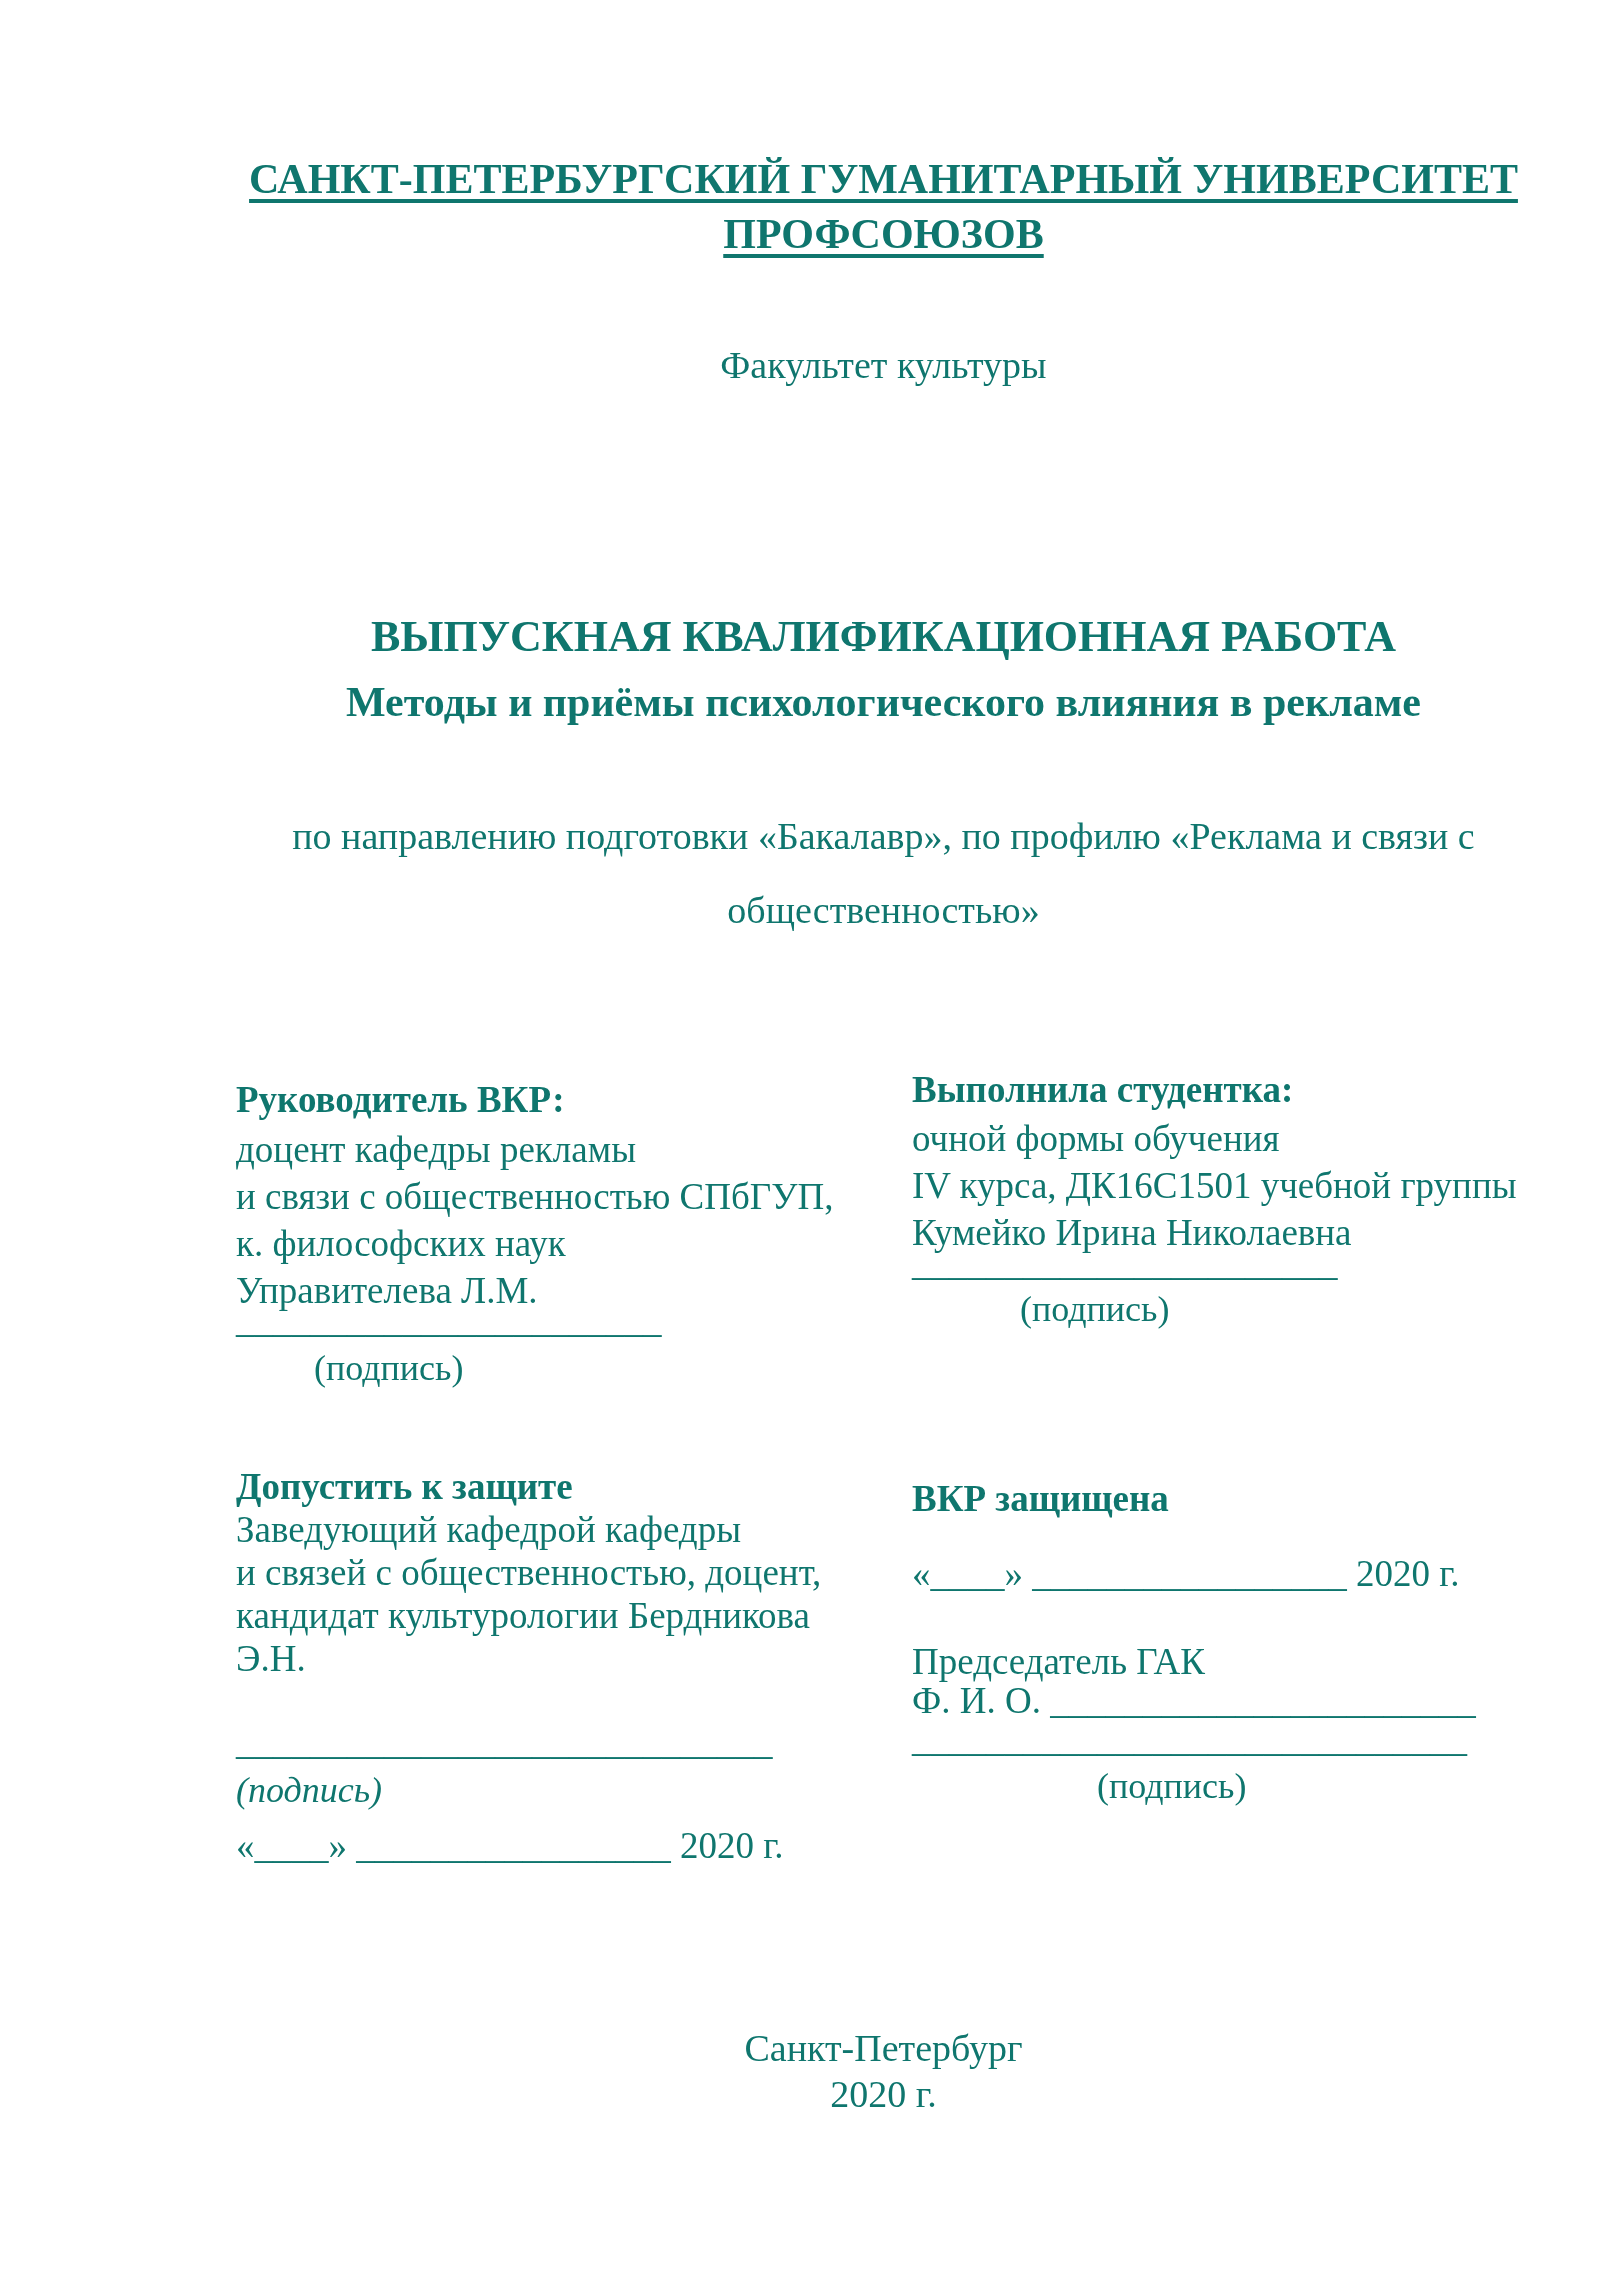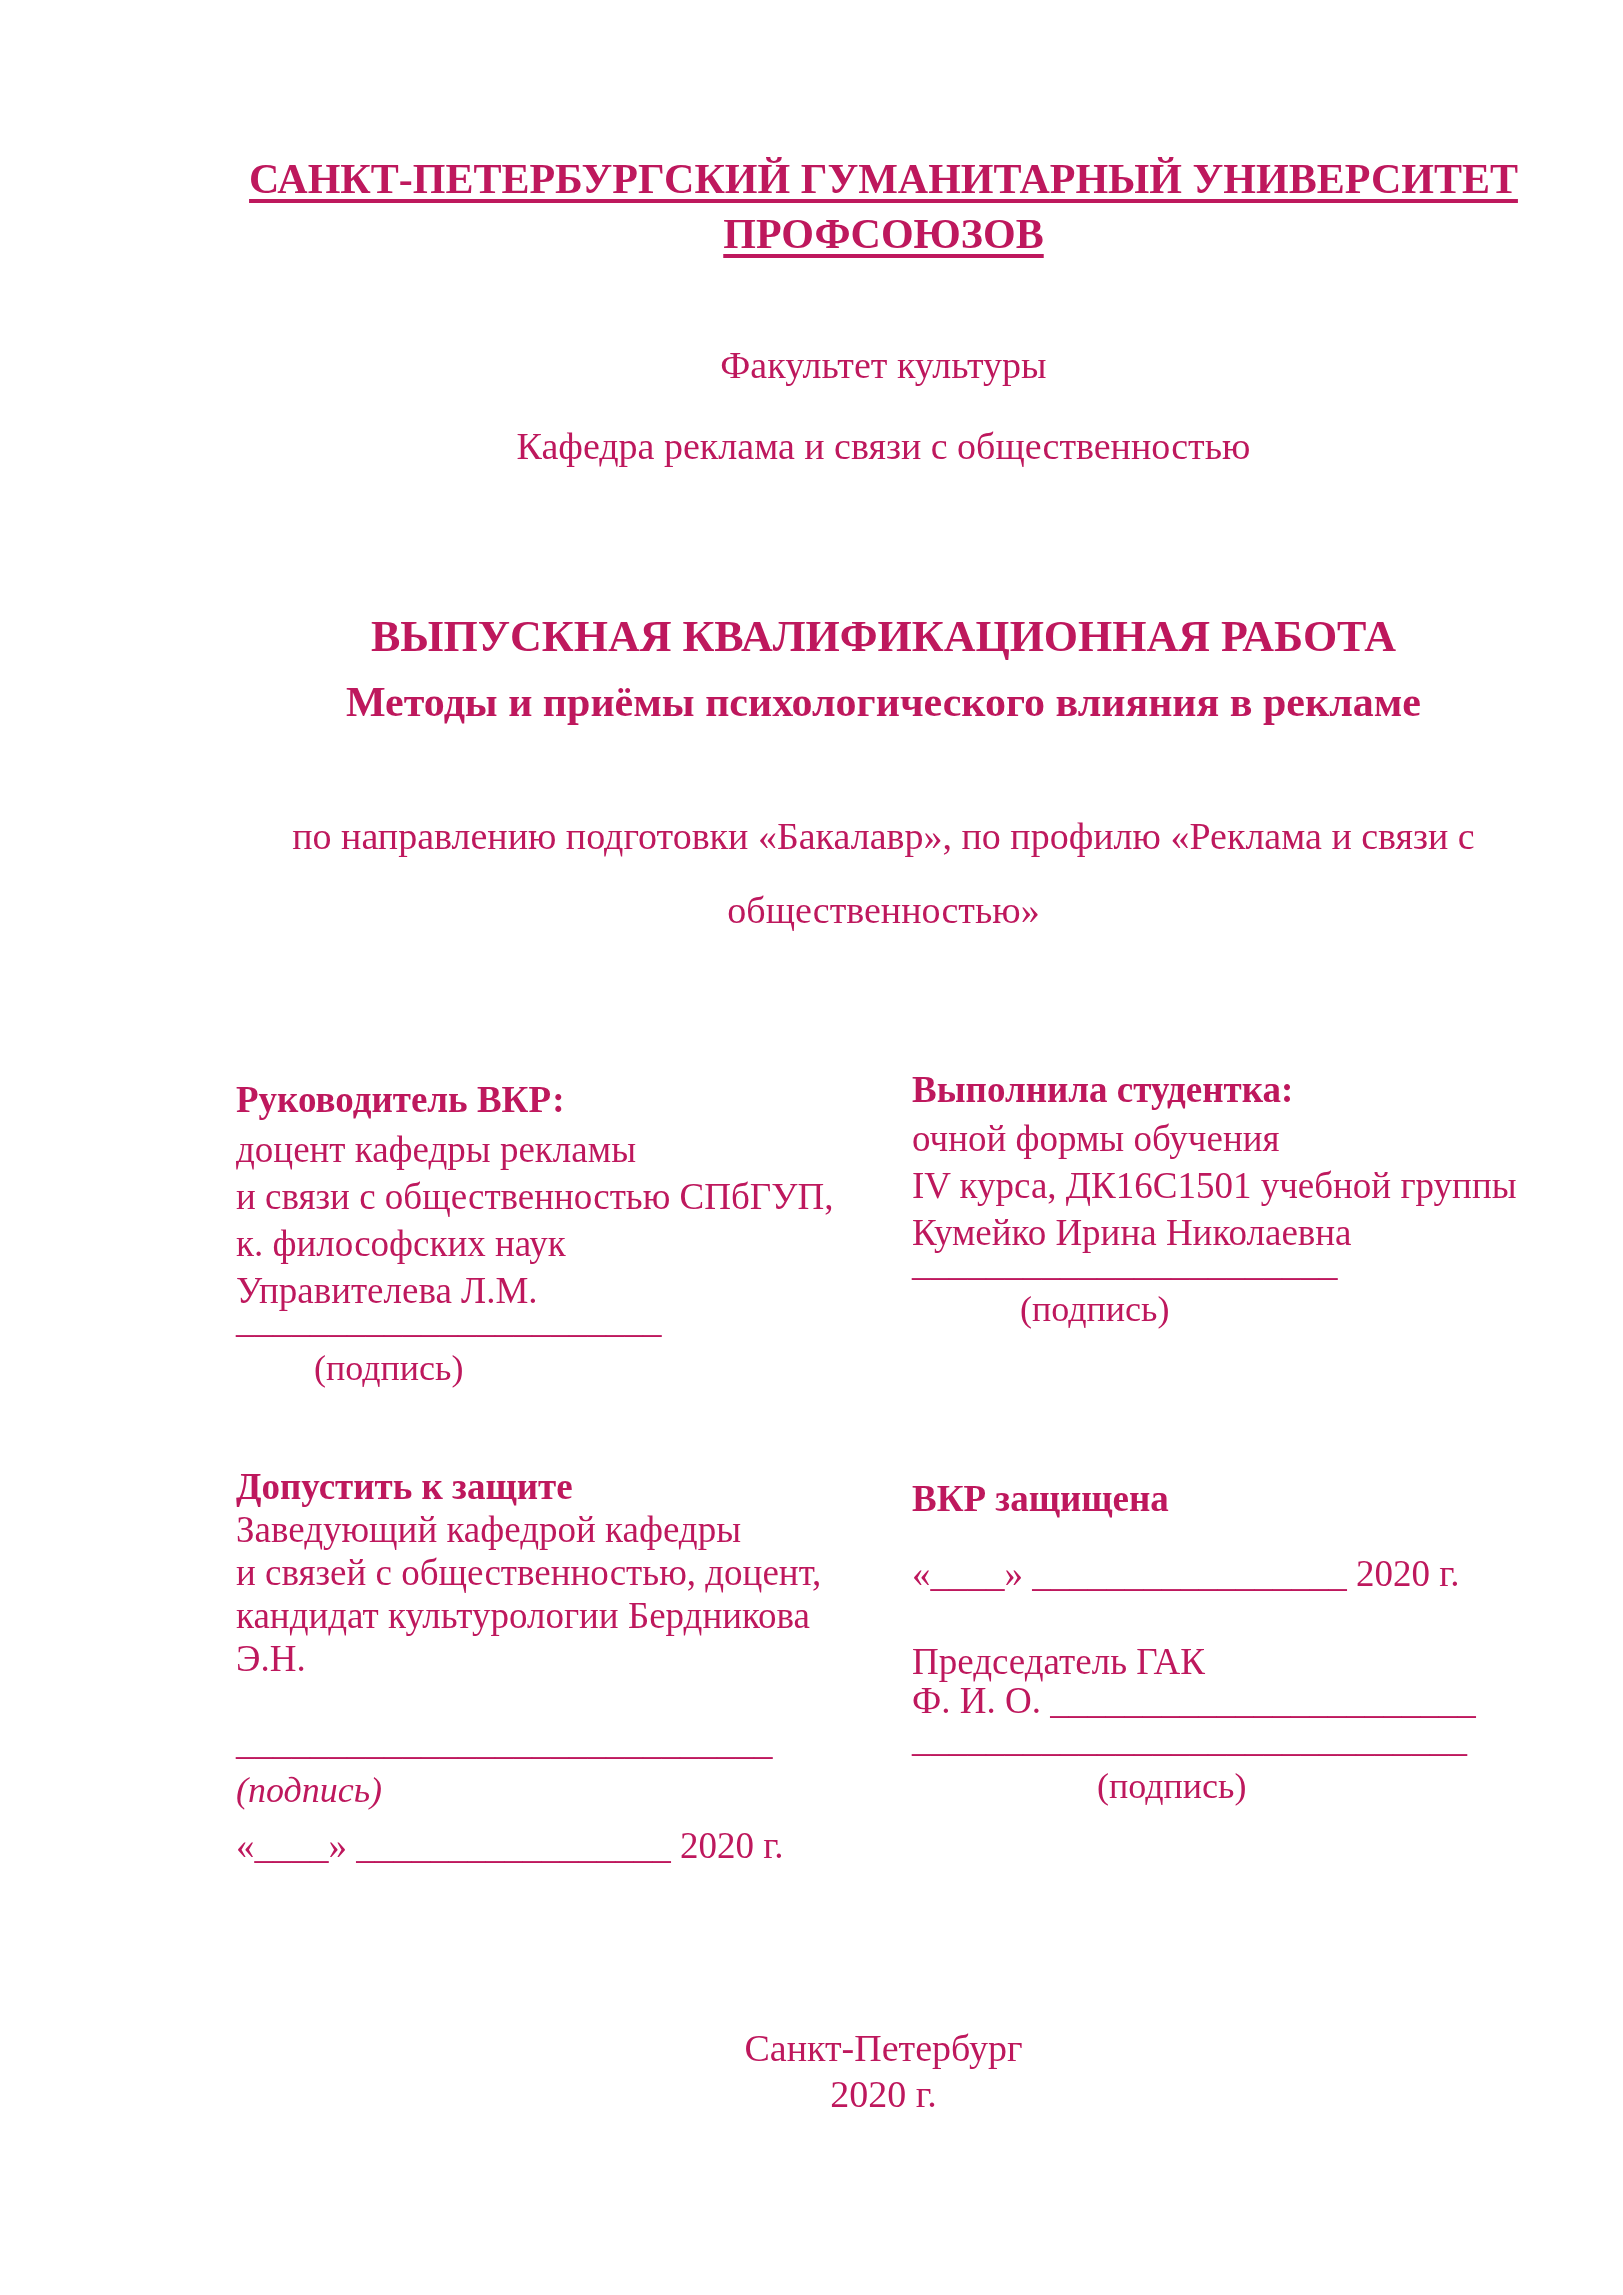--- a/index.html
+++ b/index.html
@@ -13,21 +13,21 @@
     height: 2295px;
     background: #ffffff;
     color: #000000;
     font-family: "Liberation Serif", "DejaVu Serif", serif;
     overflow: hidden;
   }
   .line {
     position: absolute;
     line-height: 1.15;
     white-space: nowrap;
-    color: #be185d;
+    color: #0f766e;
   }
   .centered {
     left: 236px;
     width: 1295px;
     text-align: center;
     white-space: normal;
   }
   .bold { font-weight: bold; }
   .italic { font-style: italic; }
   .u {
@@ -47,21 +47,20 @@
 </style>
 </head>
 <body>
 
 <div class="page">
 
   <div class="line centered bold u fs-title" style="top:155px;">САНКТ-ПЕТЕРБУРГСКИЙ ГУМАНИТАРНЫЙ УНИВЕРСИТЕТ</div>
   <div class="line centered bold u fs-title" style="top:210px;">ПРОФСОЮЗОВ</div>
 
   <div class="line centered fs-section" style="top:344px;">Факультет культуры</div>
-  <div class="line centered fs-section" style="top:425px;">Кафедра реклама и связи с общественностью</div>
 
   <div class="line centered bold fs-type" style="top:612px;">ВЫПУСКНАЯ КВАЛИФИКАЦИОННАЯ РАБОТА</div>
   <div class="line centered bold fs-thesis" style="top:678px;">Методы и приёмы психологического влияния в рекламе</div>
 
   <div class="line centered fs-section" style="top:815px;">по направлению подготовки «Бакалавр», по профилю «Реклама и связи с</div>
   <div class="line centered fs-section" style="top:889px;">общественностью»</div>
 
   <div class="line leftcol bold fs-body" style="top:1079px;">Руководитель ВКР:</div>
   <div class="line leftcol fs-body" style="top:1129px;">доцент кафедры рекламы</div>
   <div class="line leftcol fs-body" style="top:1176px;">и связи с общественностью СПбГУП,</div>

